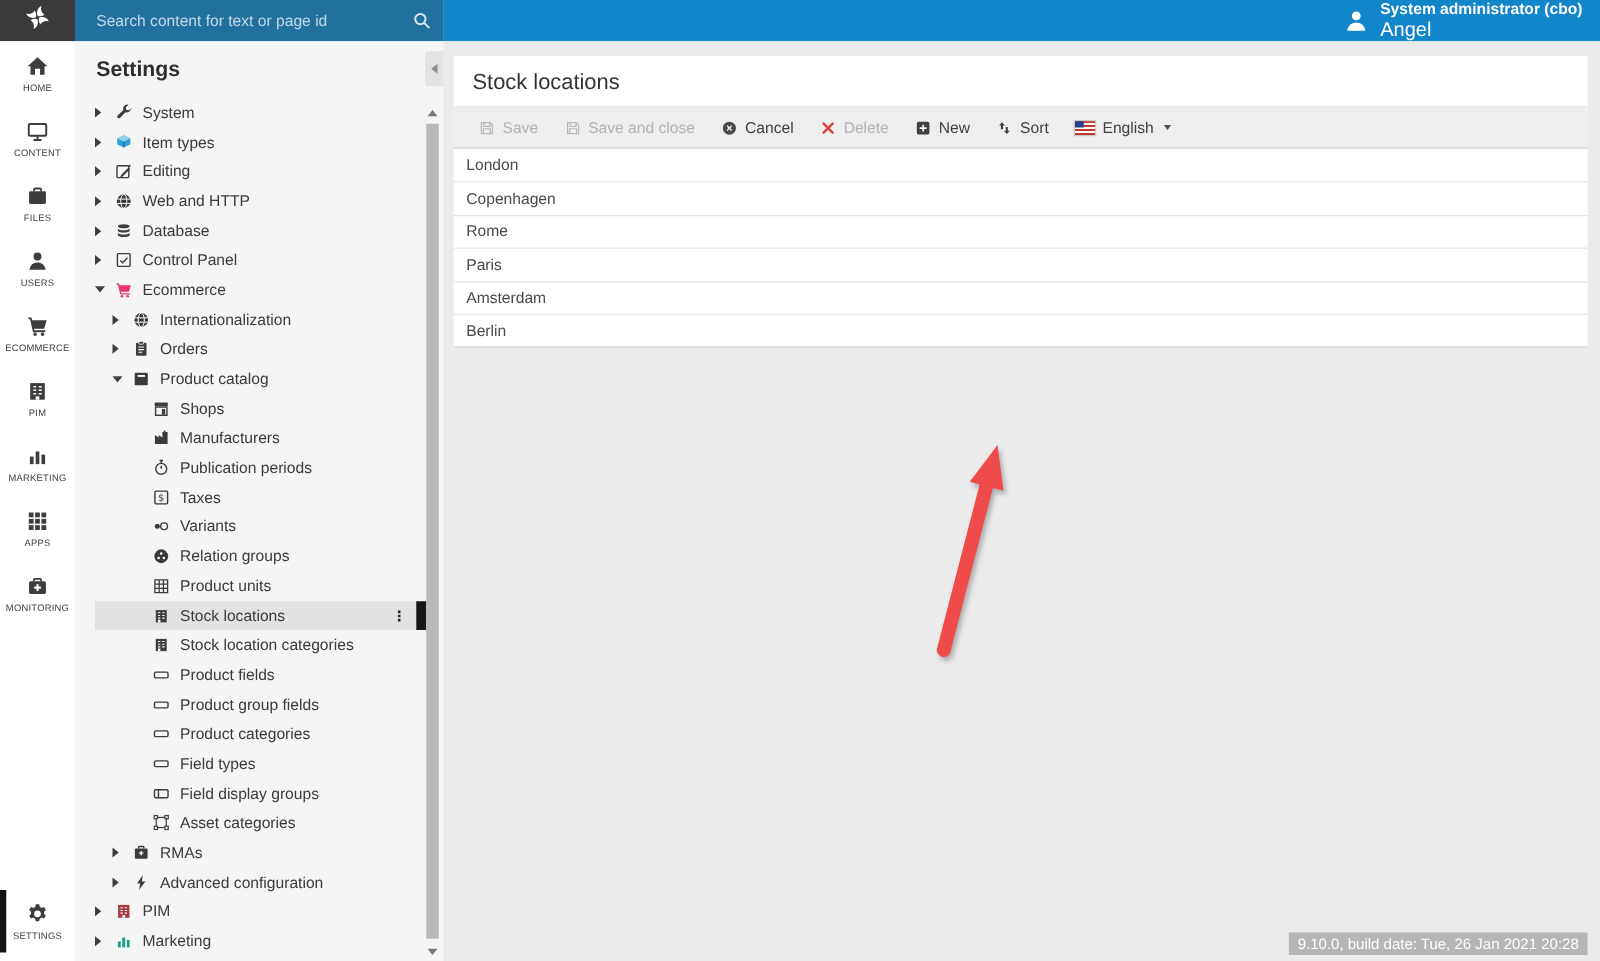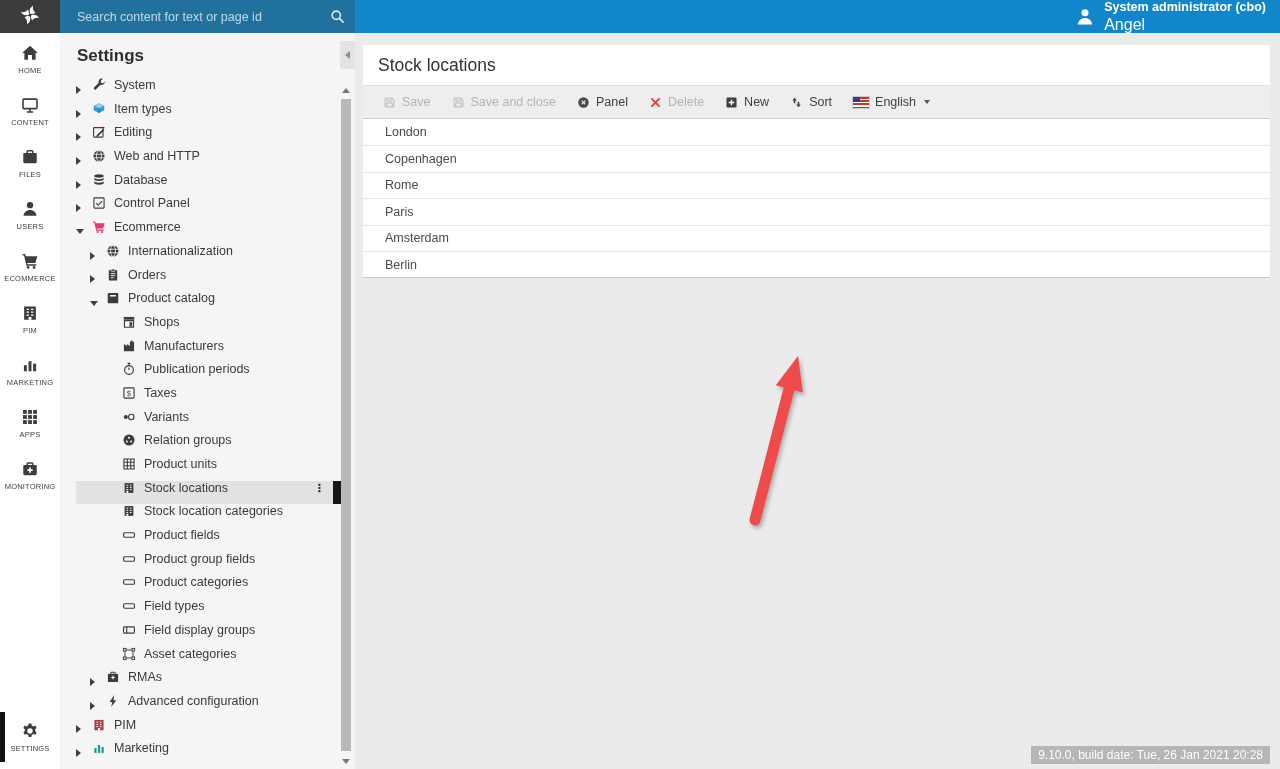--- a/index.html
+++ b/index.html
@@ -31,21 +31,21 @@
   .rail-bottom{position:absolute;left:0;right:0;bottom:6px}
   .rail-bottom .rail-item{position:relative;height:52px}
   .rail-bottom .rail-item::before{content:"";position:absolute;left:0;top:1px;bottom:1px;width:5px;background:#121212}
 
   
   .panel{position:absolute;left:60px;top:33px;width:295px;bottom:0;background:#f5f5f5}
   .panel-title{padding:13px 0 0 17px;font-size:17px;font-weight:600;color:#2e2e2e}
   .collapse-tab{position:absolute;top:8px;right:0;width:15px;height:28px;background:#e3e3e3;border-radius:3px 0 0 3px;display:flex;align-items:center;justify-content:center;cursor:pointer}
   .collapse-tab::after{content:"";border-right:5px solid #8d8d8d;border-top:4px solid transparent;border-bottom:4px solid transparent}
   .tree{position:absolute;top:45px;left:0;right:0}
-  .trow{height:23.7px;display:flex;margin:0 22px 0 16px;position:relative;font-size:12.5px;color:#3a3a3a;cursor:pointer;white-space:nowrap}
+  .trow{height:23.7px;display:flex;align-items:center;margin:0 22px 0 16px;position:relative;font-size:12.5px;color:#3a3a3a;cursor:pointer;white-space:nowrap}
   .exp{width:14px;flex:none;display:flex;align-items:center}
   .exp.closed::before{content:"";border-left:5px solid #3f3f3f;border-top:4px solid transparent;border-bottom:4px solid transparent}
   .exp.open::before{content:"";border-top:5px solid #3f3f3f;border-left:4px solid transparent;border-right:4px solid transparent}
   .trow[data-lvl="3"]{padding-left:44px}
   .trow[data-lvl="2"]{padding-left:14px}
   .tree-ic{width:14px;height:14px;margin:0 8px 0 2px;flex:none;color:#3c3c3c}
   .tree-ic svg{width:14px;height:14px;display:block}
   .trow.sel{background:#e2e2e2}
   .kebab{margin-left:auto;padding-right:8px;font-size:11.5px;color:#2e2e2e;font-weight:bold}
   .selbar{position:absolute;right:-8px;top:0;bottom:0;width:8px;background:#161616}
@@ -69,21 +69,21 @@
   .caret{width:0;height:0;border-top:4px solid #555;border-left:3.5px solid transparent;border-right:3.5px solid transparent;margin-left:2px}
   .flag{width:16px;height:11px;flex:none;position:relative;background:repeating-linear-gradient(180deg,#c0392b 0 1.1px,#c0392b 1.6px,#fff 1.6px,#fff 3.2px);outline:1px solid rgba(0,0,0,.15)}
   .flag::before{content:"";position:absolute;left:0;top:0;width:7px;height:5.5px;background:#2b3f8c}
 
   .thead{height:27px;background:#fff;border-bottom:1px solid #a8a8a8;display:flex;align-items:center;font-size:11px;font-weight:bold;color:#2e2e2e;letter-spacing:.3px}
   .th-name{width:260px;padding-left:10px;display:flex;align-items:center;justify-content:space-between;flex:none;cursor:pointer}
   .th-caret{border-top:4px solid #666;margin-right:6px}
   .th-desc{padding-left:10px;cursor:pointer}
   .drow{height:26.4px;display:flex;align-items:center;border-top:1px solid #e6e6e6;font-size:12.5px;color:#4a4a4a;background:#fff;cursor:pointer}
   .drow:first-child{border-top:0}
-  .cell-name{width:260px;padding-left:22px;flex:none}
+  .cell-name{width:260px;padding-left:10px;flex:none}
 
   .version-badge{position:absolute;right:10px;bottom:5px;background:#b6b6b6;color:#fff;font-size:12px;padding:2px 7px}
 
   .red-arrow{position:absolute;left:390px;top:315px;pointer-events:none;filter:drop-shadow(2px 3px 2px rgba(0,0,0,.28))}
 </style>
 </head>
 <body>
 
 <div class="topbar">
   <div class="logo">
@@ -567,21 +567,21 @@
           </span>
           <span class="tb-label">Save and close</span>
         </button>
         <button class="tbtn">
           <span class="tb-ic" style="color: rgb(74, 74, 74);">
             <svg viewBox="0 0 16 16">
               <circle cx="8" cy="8" r="6.4" fill="currentColor"></circle>
               <path d="M5.7 5.7l4.6 4.6M10.3 5.7l-4.6 4.6" stroke="#ededed" stroke-width="1.5"></path>
             </svg>
           </span>
-          <span class="tb-label">Panel</span>
+          <span class="tb-label">Cancel</span>
         </button>
         <button class="tbtn disabled">
           <span class="tb-ic" style="color: rgb(214, 69, 65);">
             <svg viewBox="0 0 16 16" stroke="currentColor" stroke-width="2.4" stroke-linecap="round">
               <path d="M3.6 3.6l8.8 8.8M12.4 3.6l-8.8 8.8"></path>
             </svg>
           </span>
           <span class="tb-label">Delete</span>
         </button>
         <button class="tbtn">

